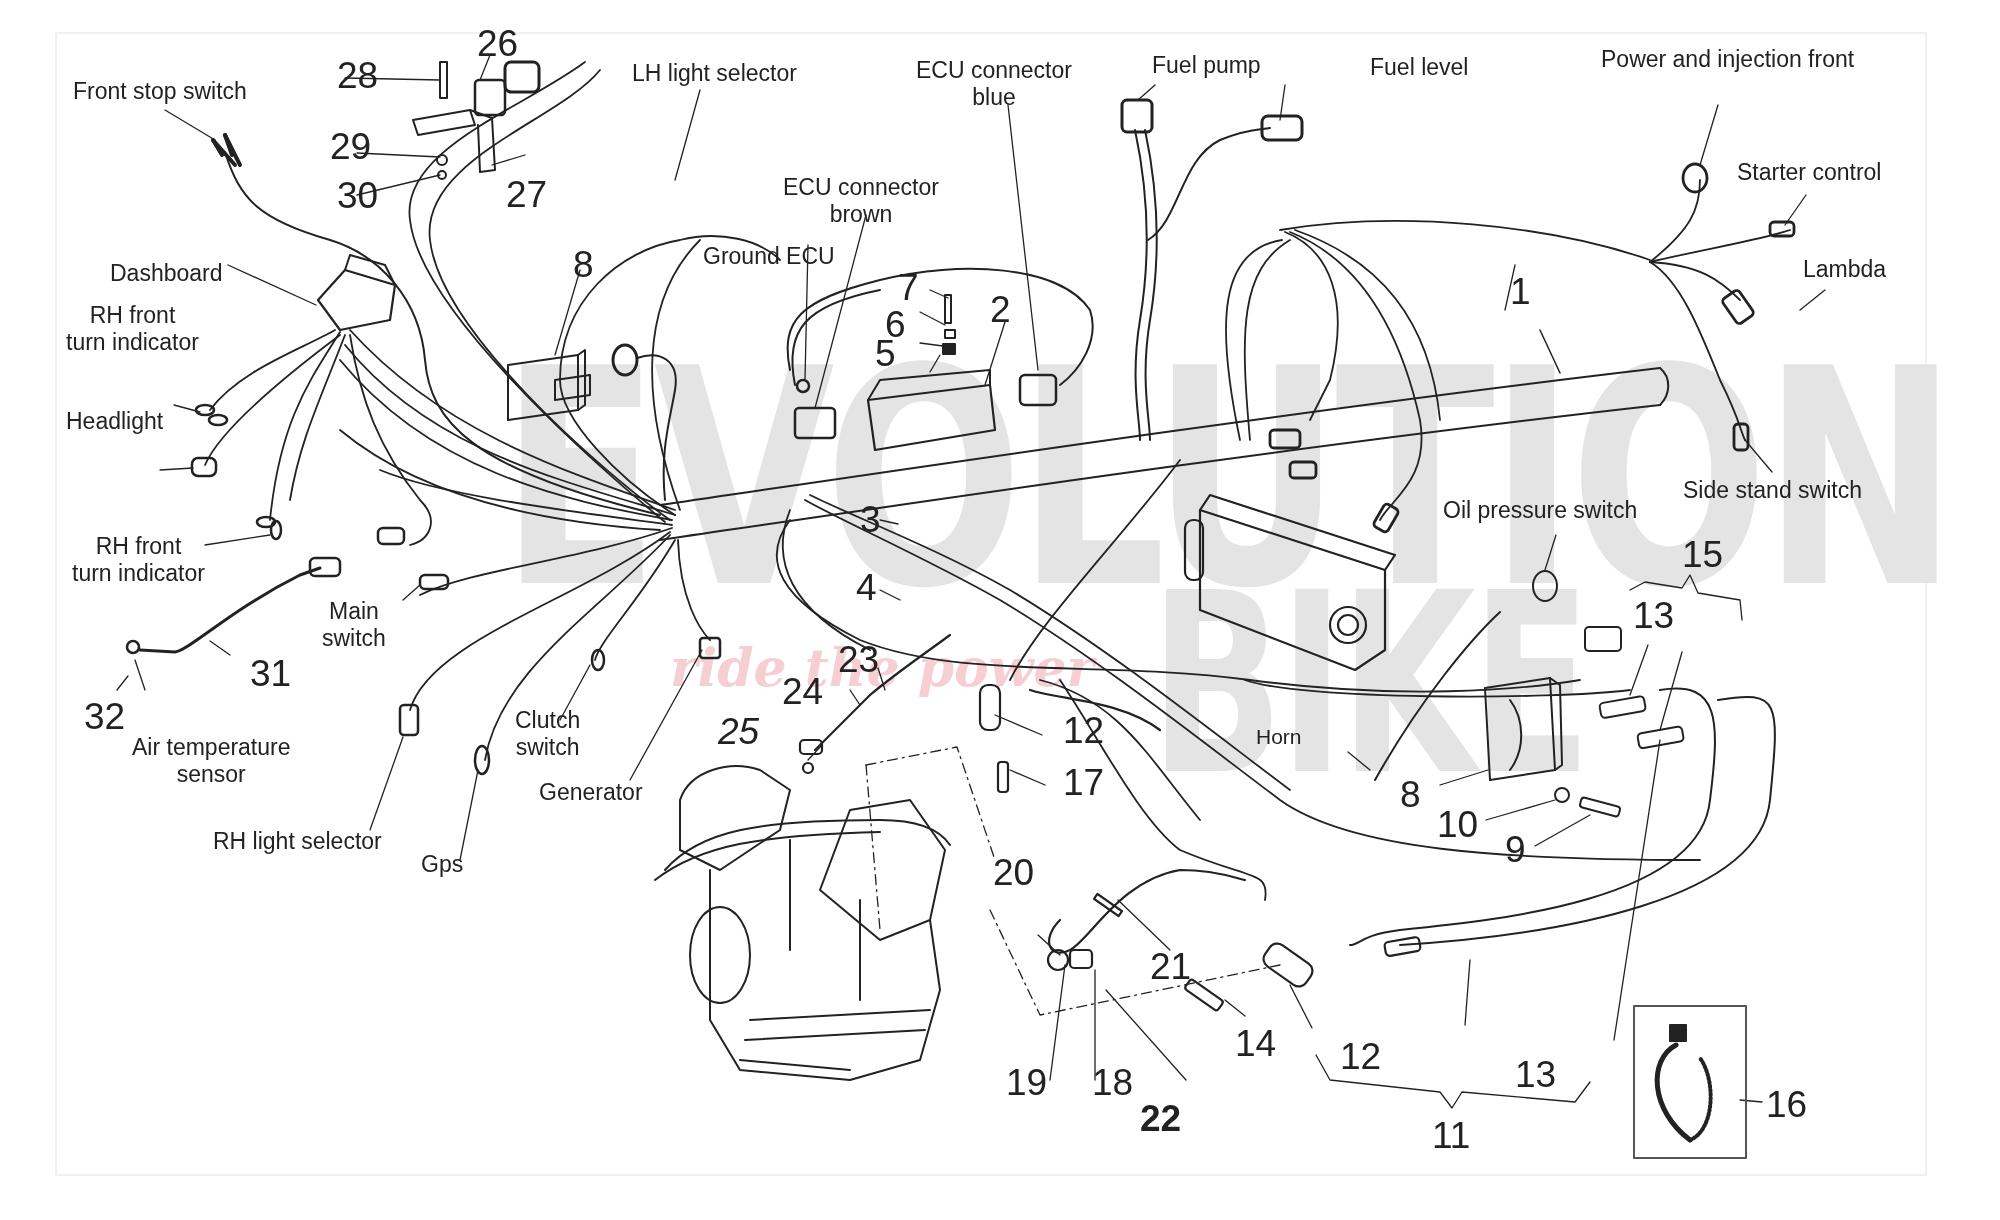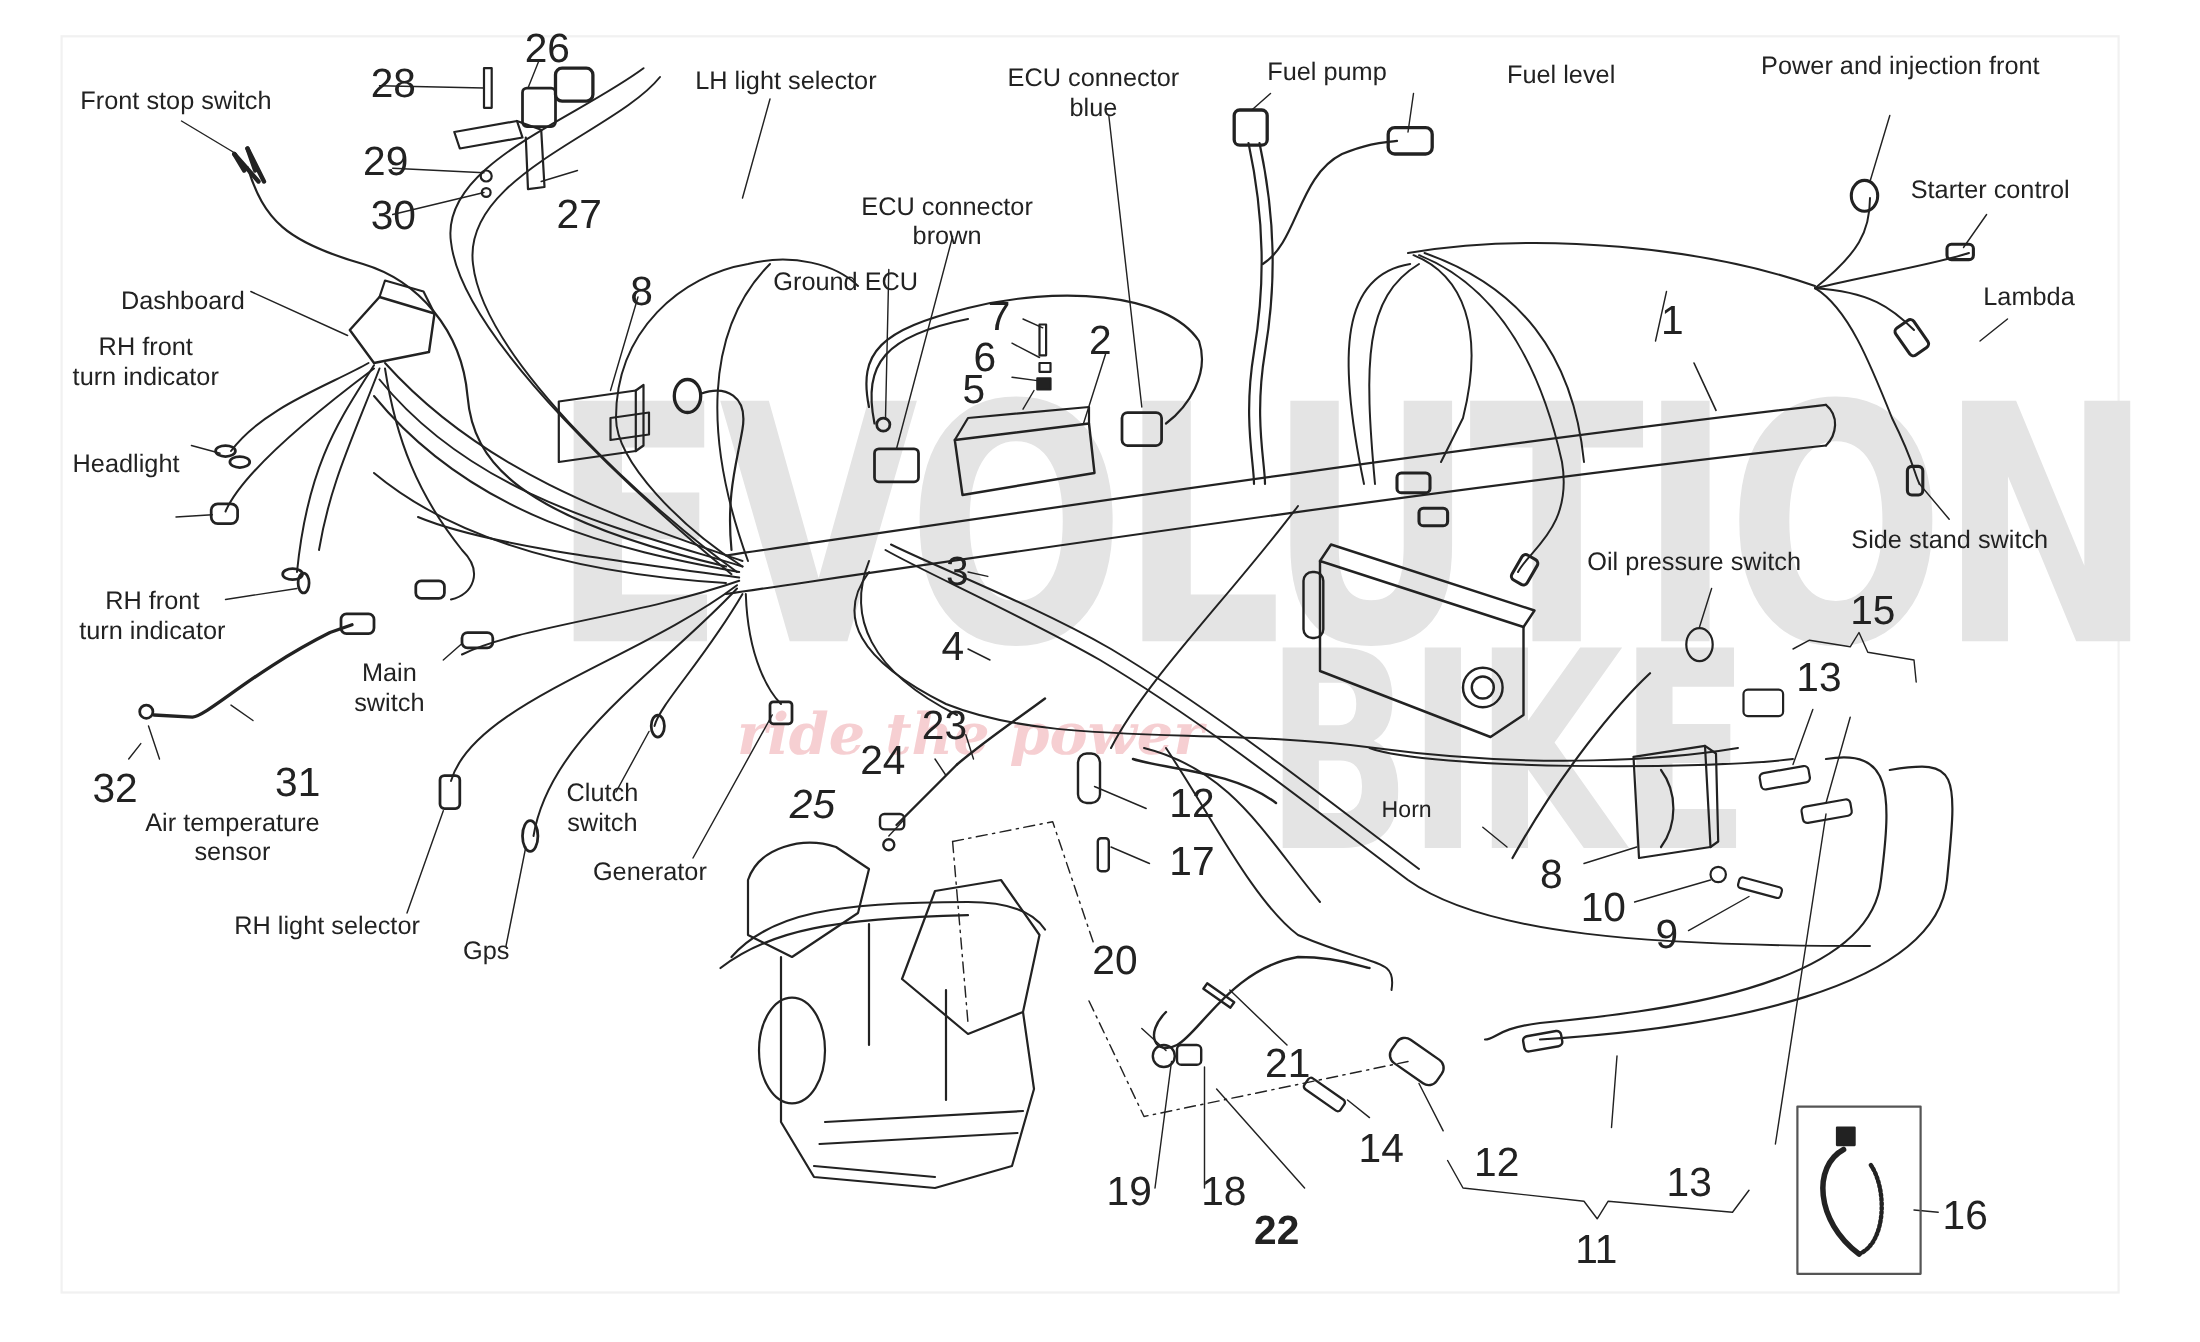--- a/index.html
+++ b/index.html
@@ -362,14 +362,14 @@
 <div class="num" style="left:1150px; top:947px;">21</div>
 <div class="num" style="left:1140px; top:1099px;font-weight:bold;">22</div>
 <div class="num" style="left:838px; top:640px;">23</div>
 <div class="num" style="left:782px; top:672px;">24</div>
 <div class="num" style="left:718px; top:712px;font-style:italic;">25</div>
 <div class="num" style="left:477px; top:24px;">26</div>
 <div class="num" style="left:506px; top:135px;margin-top:40px;">27</div>
 <div class="num" style="left:337px; top:56px;">28</div>
 <div class="num" style="left:330px; top:127px;">29</div>
 <div class="num" style="left:337px; top:176px;">30</div>
-<div class="num" style="left:250px; top:692px;">31</div>
+<div class="num" style="left:250px; top:654px;">31</div>
 <div class="num" style="left:84px; top:697px;">32</div>
 
 </body></html>

